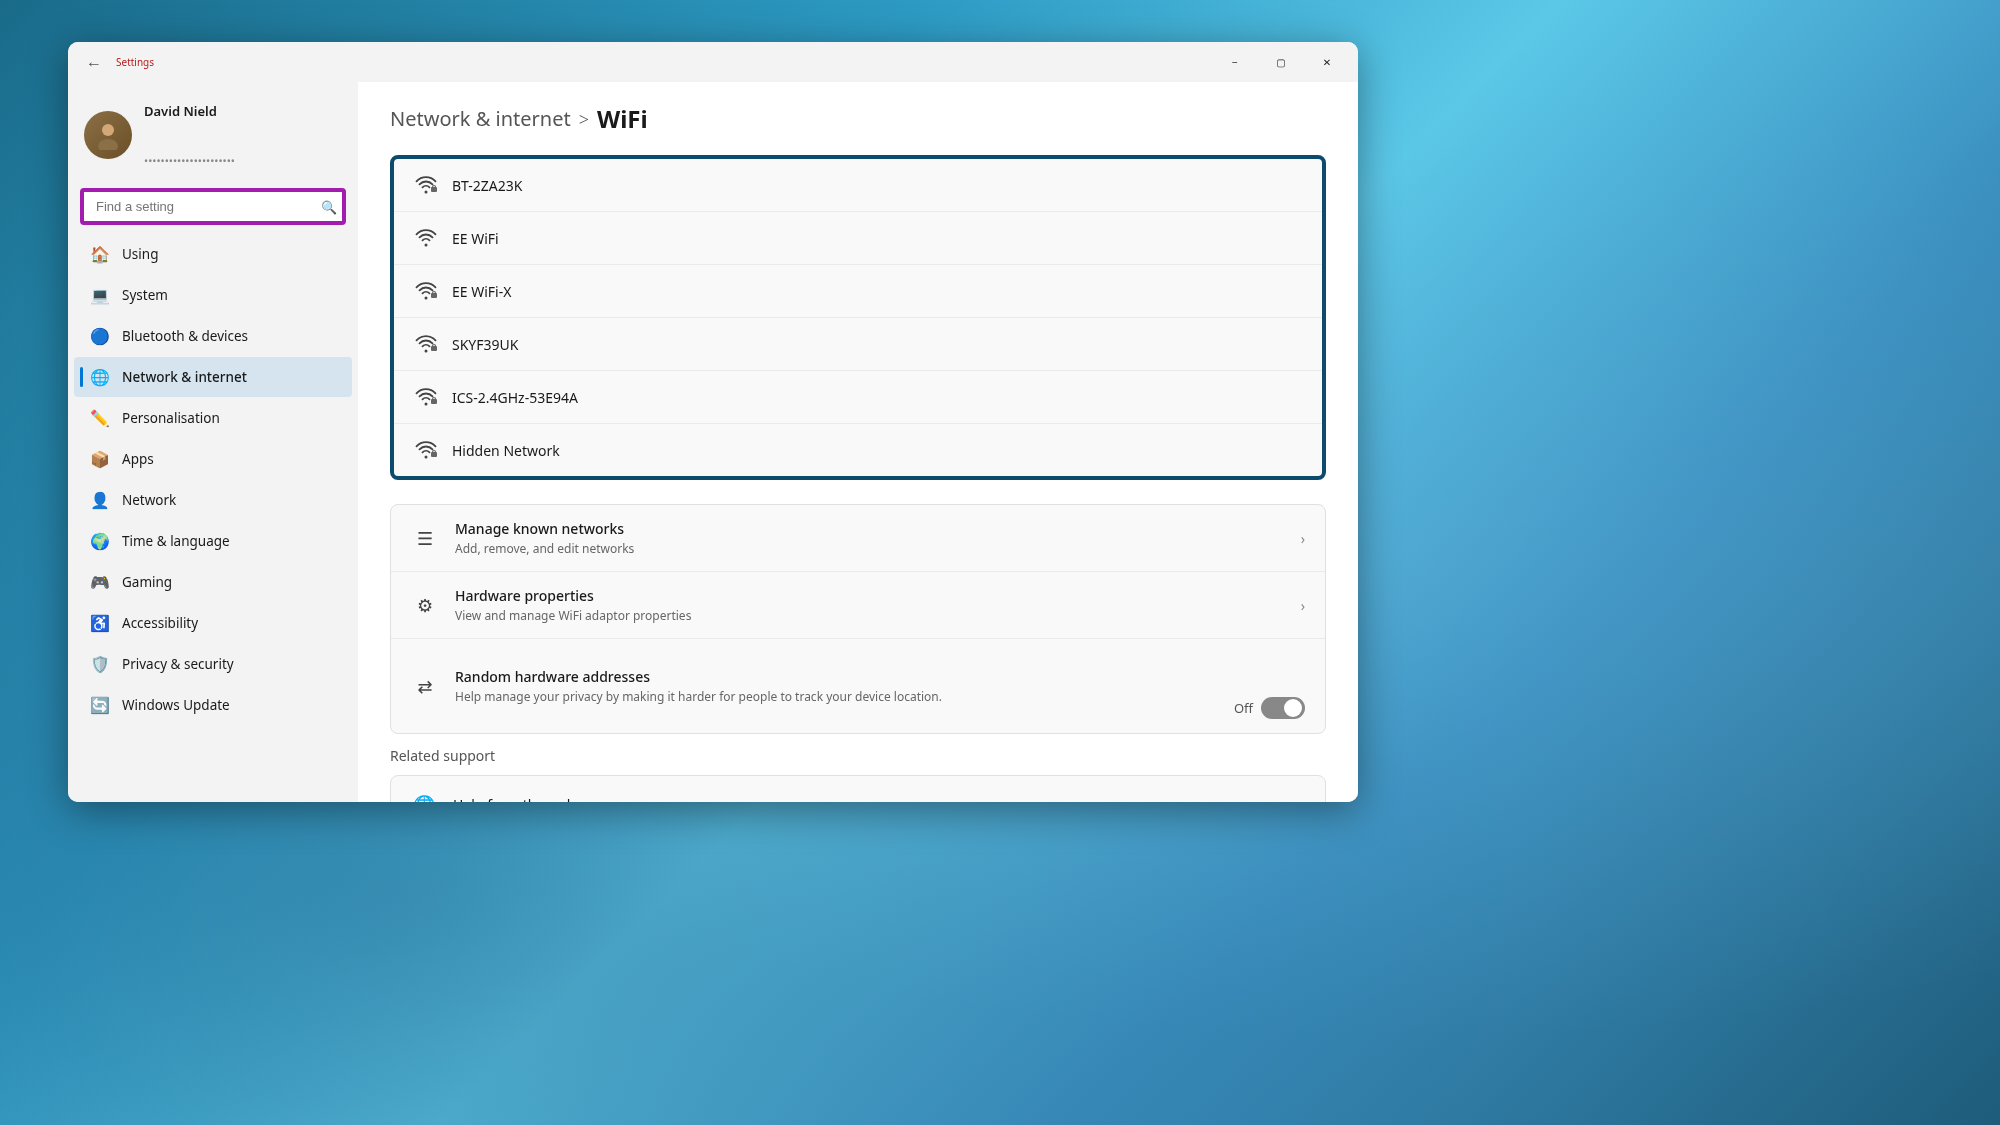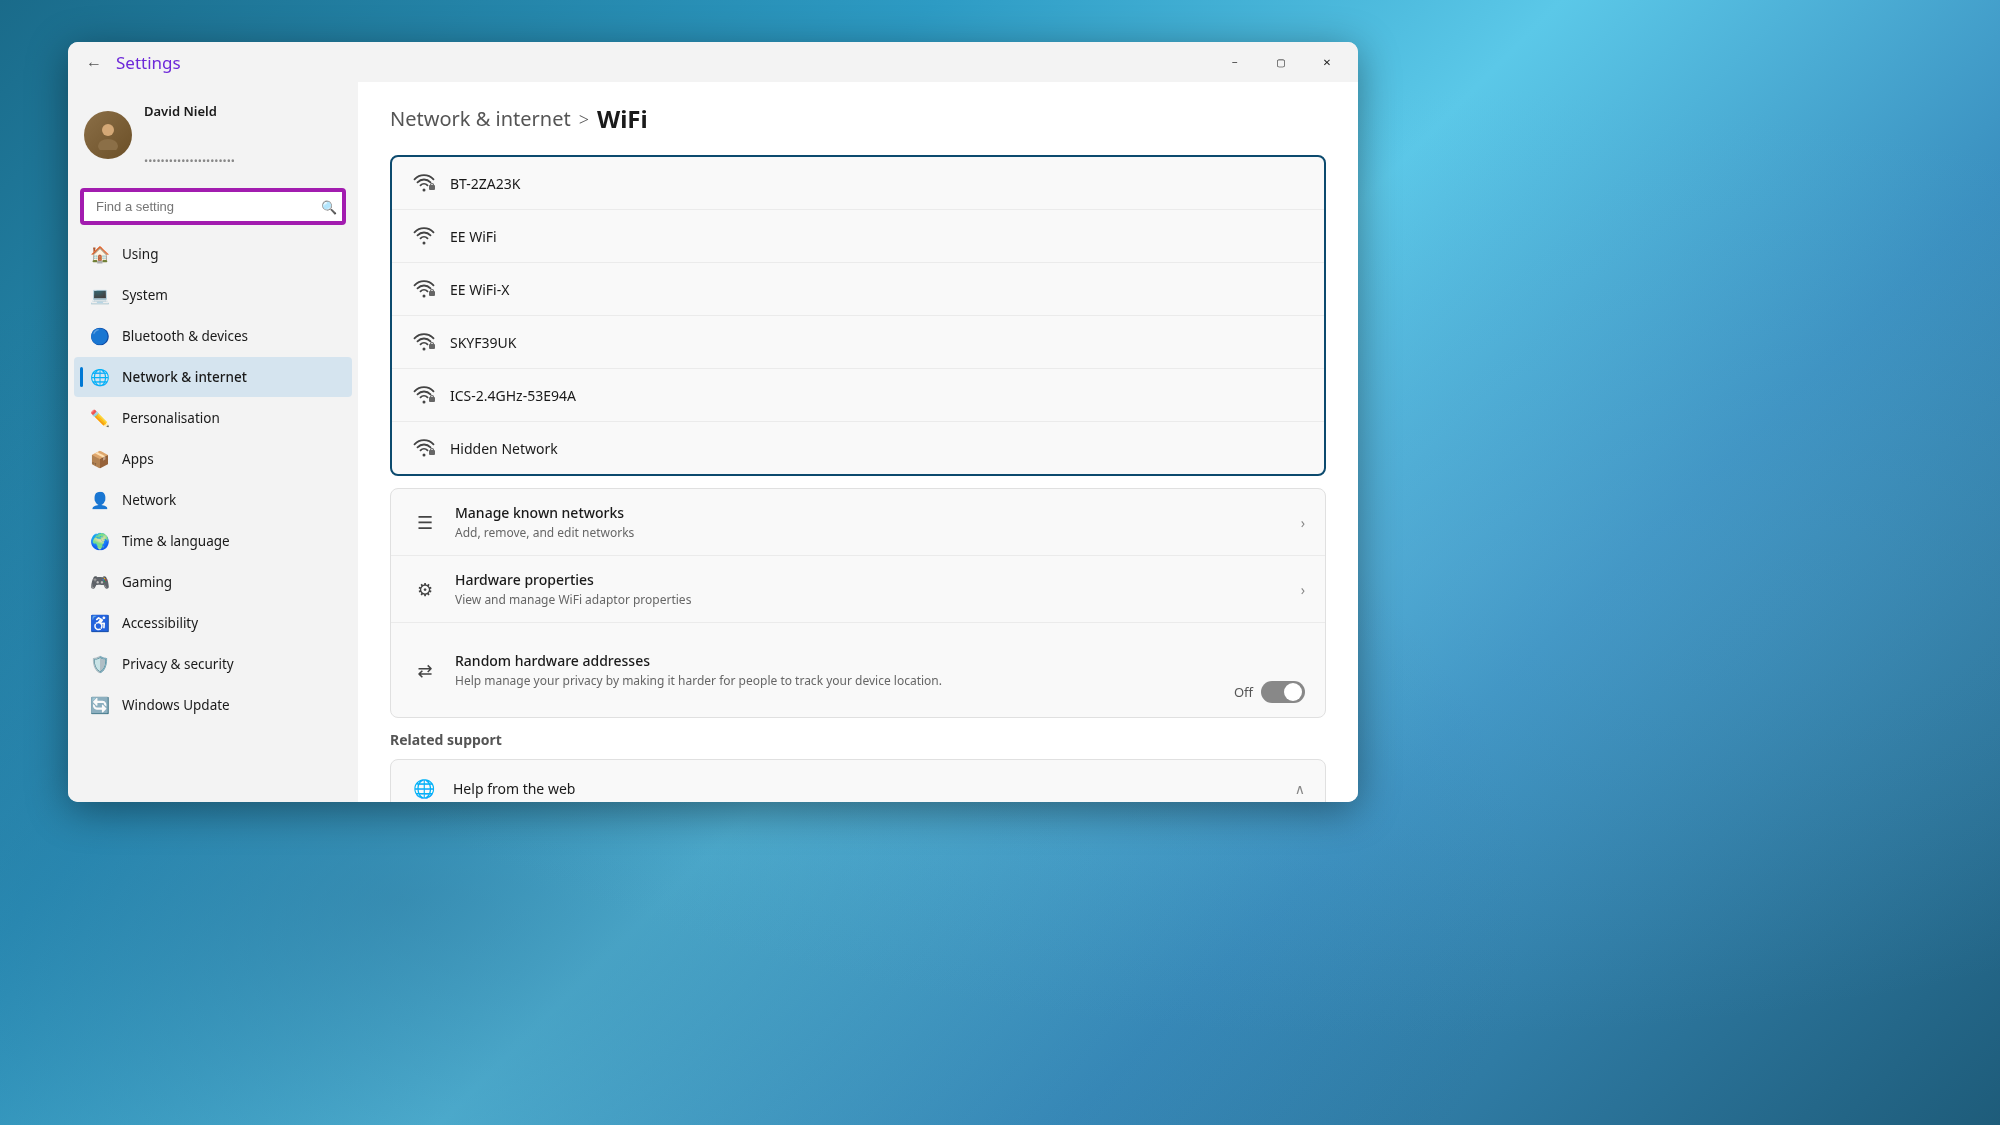--- a/index.html
+++ b/index.html
@@ -44,22 +44,22 @@
       justify-content: space-between;
       padding: 0 8px 0 12px;
       flex-shrink: 0;
     }
     .titlebar-left {
       display: flex;
       align-items: center;
       gap: 8px;
     }
     .titlebar-title {
-      font-size: 17px;
-      color: #6d28d9;
+      font-size: 10px;
+      color: #b91c1c;
     }
     .titlebar-controls {
       display: flex;
       gap: 0;
     }
     .titlebar-btn {
       width: 46px;
       height: 32px;
       border: none;
       background: transparent;
@@ -203,23 +203,23 @@
     }
     .breadcrumb-current {
       font-size: 24px;
       font-weight: 700;
       color: #1a1a1a;
     }
 
     
     .network-list {
       background: #f9f9f9;
-      border: 2px solid #0c4a6e;
+      border: 4px solid #0c4a6e;
       border-radius: 8px;
-      margin-bottom: 12px;
+      margin-bottom: 24px;
       overflow: hidden;
     }
     .network-item {
       display: flex;
       align-items: center;
       gap: 14px;
       padding: 14px 20px;
       border-bottom: 1px solid #ebebeb;
       cursor: pointer;
     }
@@ -318,21 +318,20 @@
       background: white;
       border-radius: 50%;
     }
 
     
     .related-support-title {
       font-size: 14px;
       color: #555;
       margin-bottom: 10px;
       margin-top: 4px;
-      font-weight: bold;
     }
     .support-section {
       background: #f9f9f9;
       border: 1px solid #e0e0e0;
       border-radius: 8px;
       overflow: hidden;
     }
     .support-header {
       display: flex;
       align-items: center;

